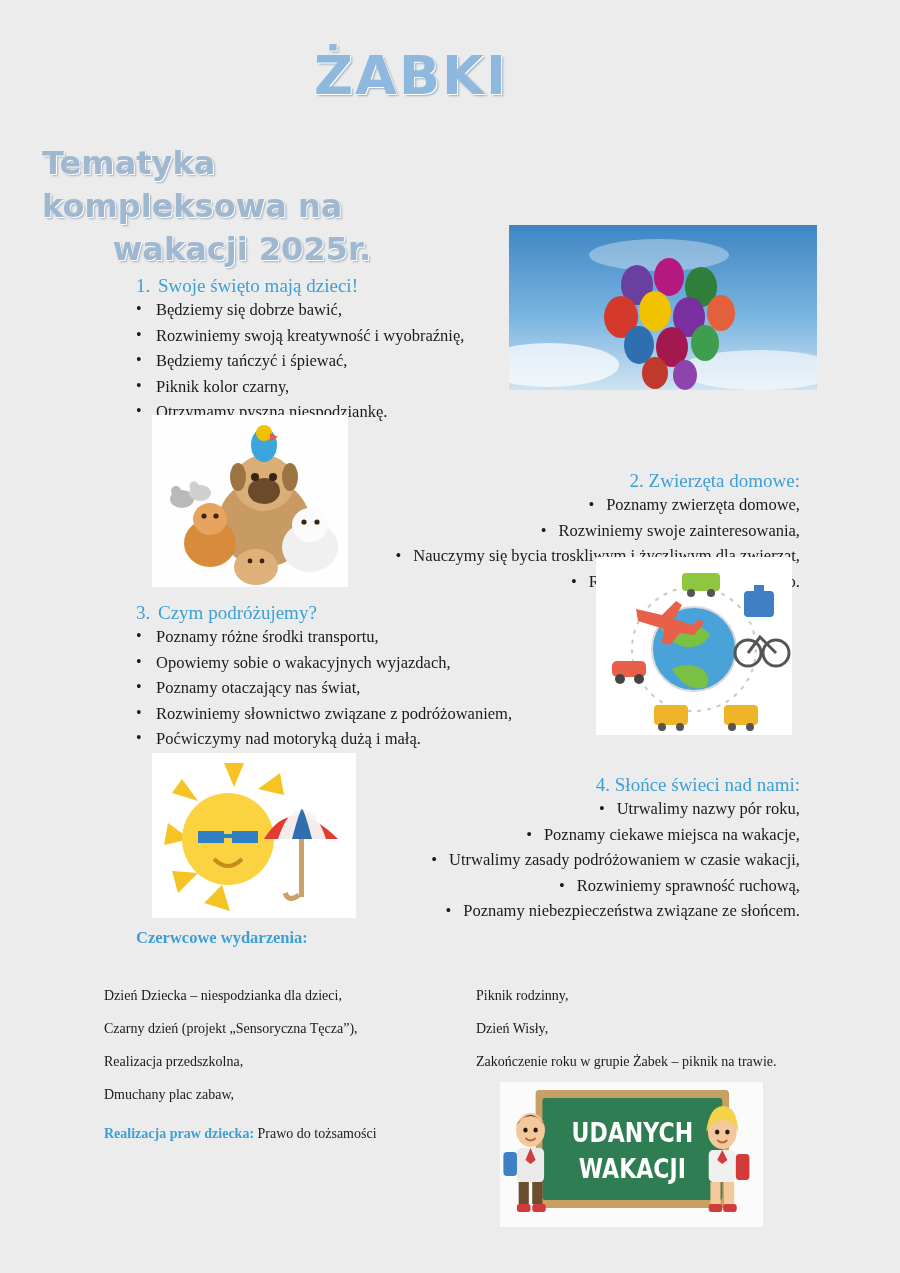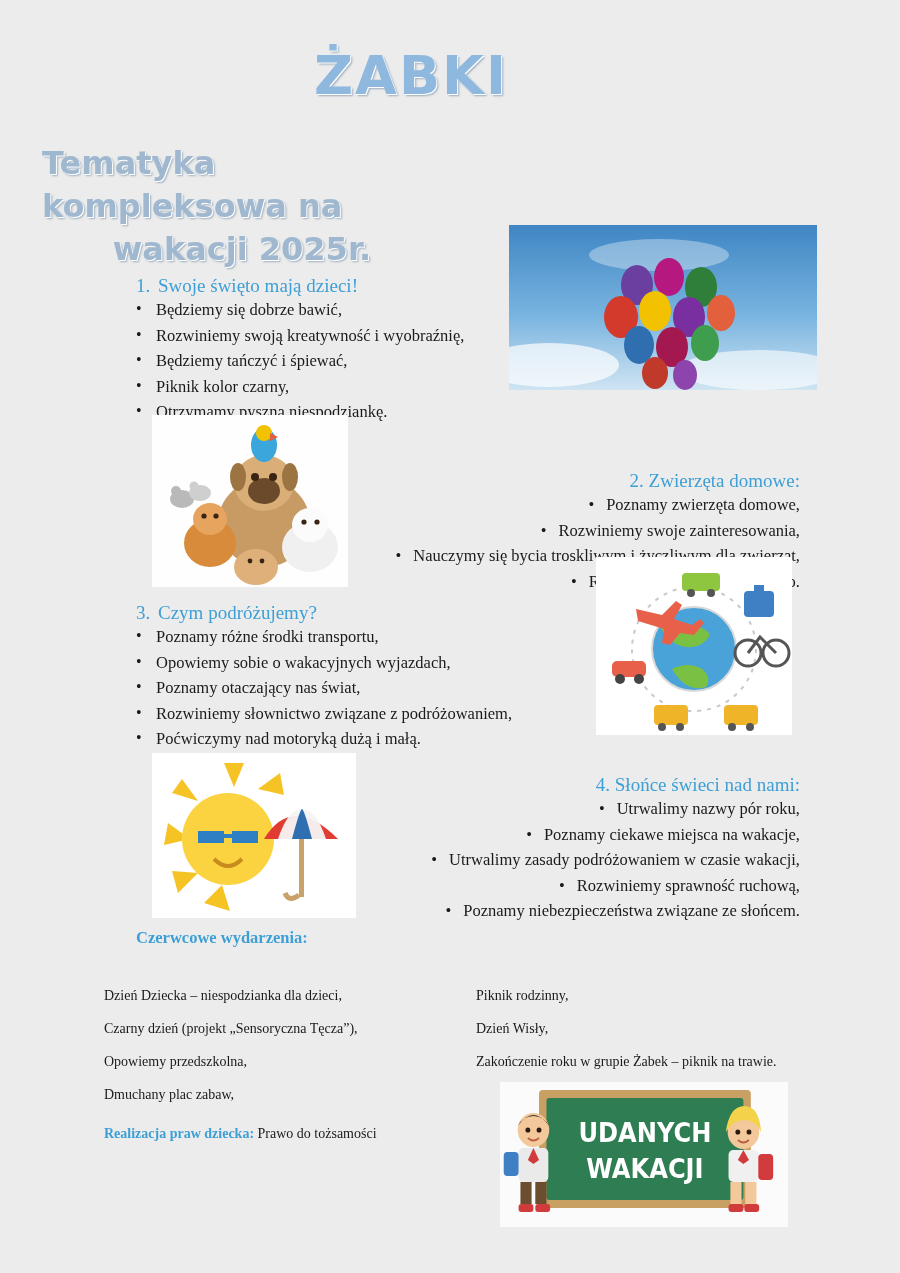--- a/index.html
+++ b/index.html
@@ -196,21 +196,21 @@
   }
   #rights-line .rights-label {
     color: #3d9fd6;
     font-weight: bold;
   }
 
   #img-board {
     position: absolute;
     top: 1082px;
     left: 500px;
-    width: 288px;
+    width: 263px;
     height: 145px;
     background: #a3a3a3;
     overflow: hidden;
   }
 
   .img-ph { width: 100%; height: 100%; display: block; }
 </style>
 </head>
 <body>
 
@@ -403,21 +403,21 @@
       <li><span class="dot">•</span><span>Rozwiniemy sprawność ruchową,</span></li>
       <li><span class="dot">•</span><span>Poznamy niebezpieczeństwa związane ze słońcem.</span></li>
     </ul>
   </div>
 
   <div id="events-title">Czerwcowe wydarzenia:</div>
 
   <div class="events-col" id="events-col-left">
     <div>Dzień Dziecka – niespodzianka dla dzieci,</div>
     <div>Czarny dzień (projekt „Sensoryczna Tęcza”),</div>
-    <div>Opowiemy przedszkolna,</div>
+    <div>Realizacja przedszkolna,</div>
     <div>Dmuchany plac zabaw,</div>
   </div>
 
   <div class="events-col" id="events-col-right">
     <div>Piknik rodzinny,</div>
     <div>Dzień Wisły,</div>
     <div>Zakończenie roku w grupie Żabek – piknik na trawie.</div>
   </div>
 
   <div id="rights-line">

